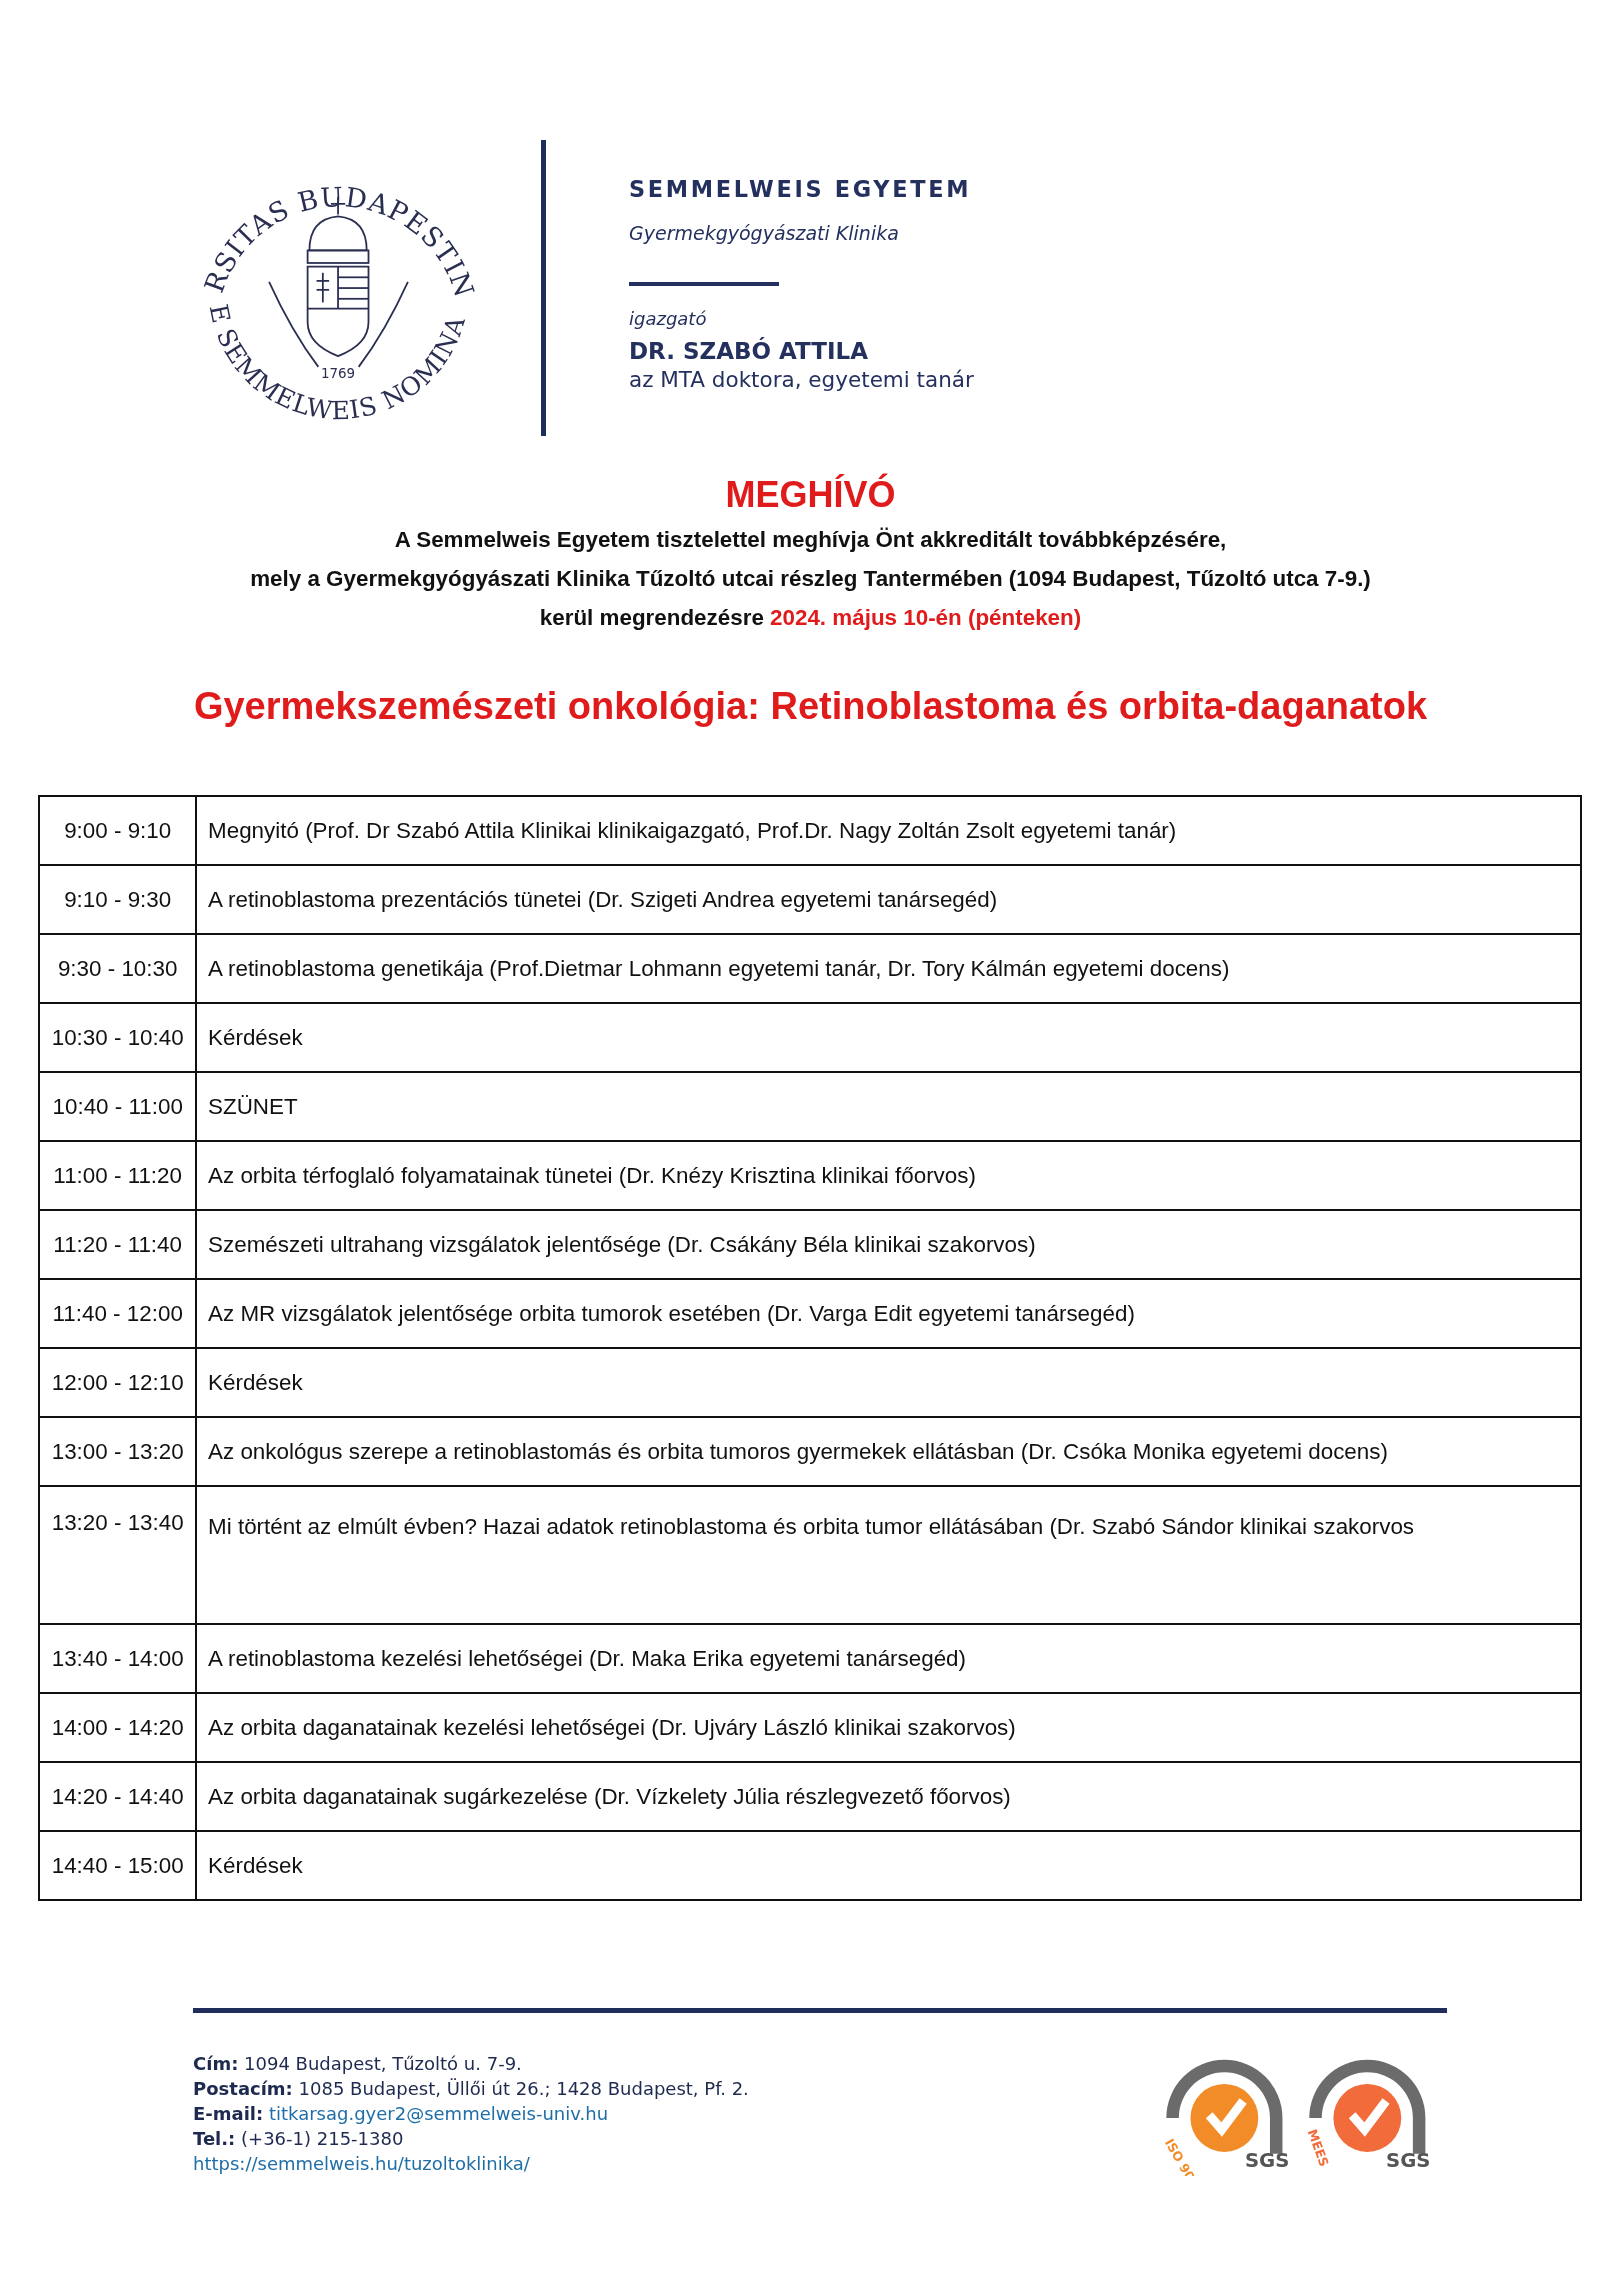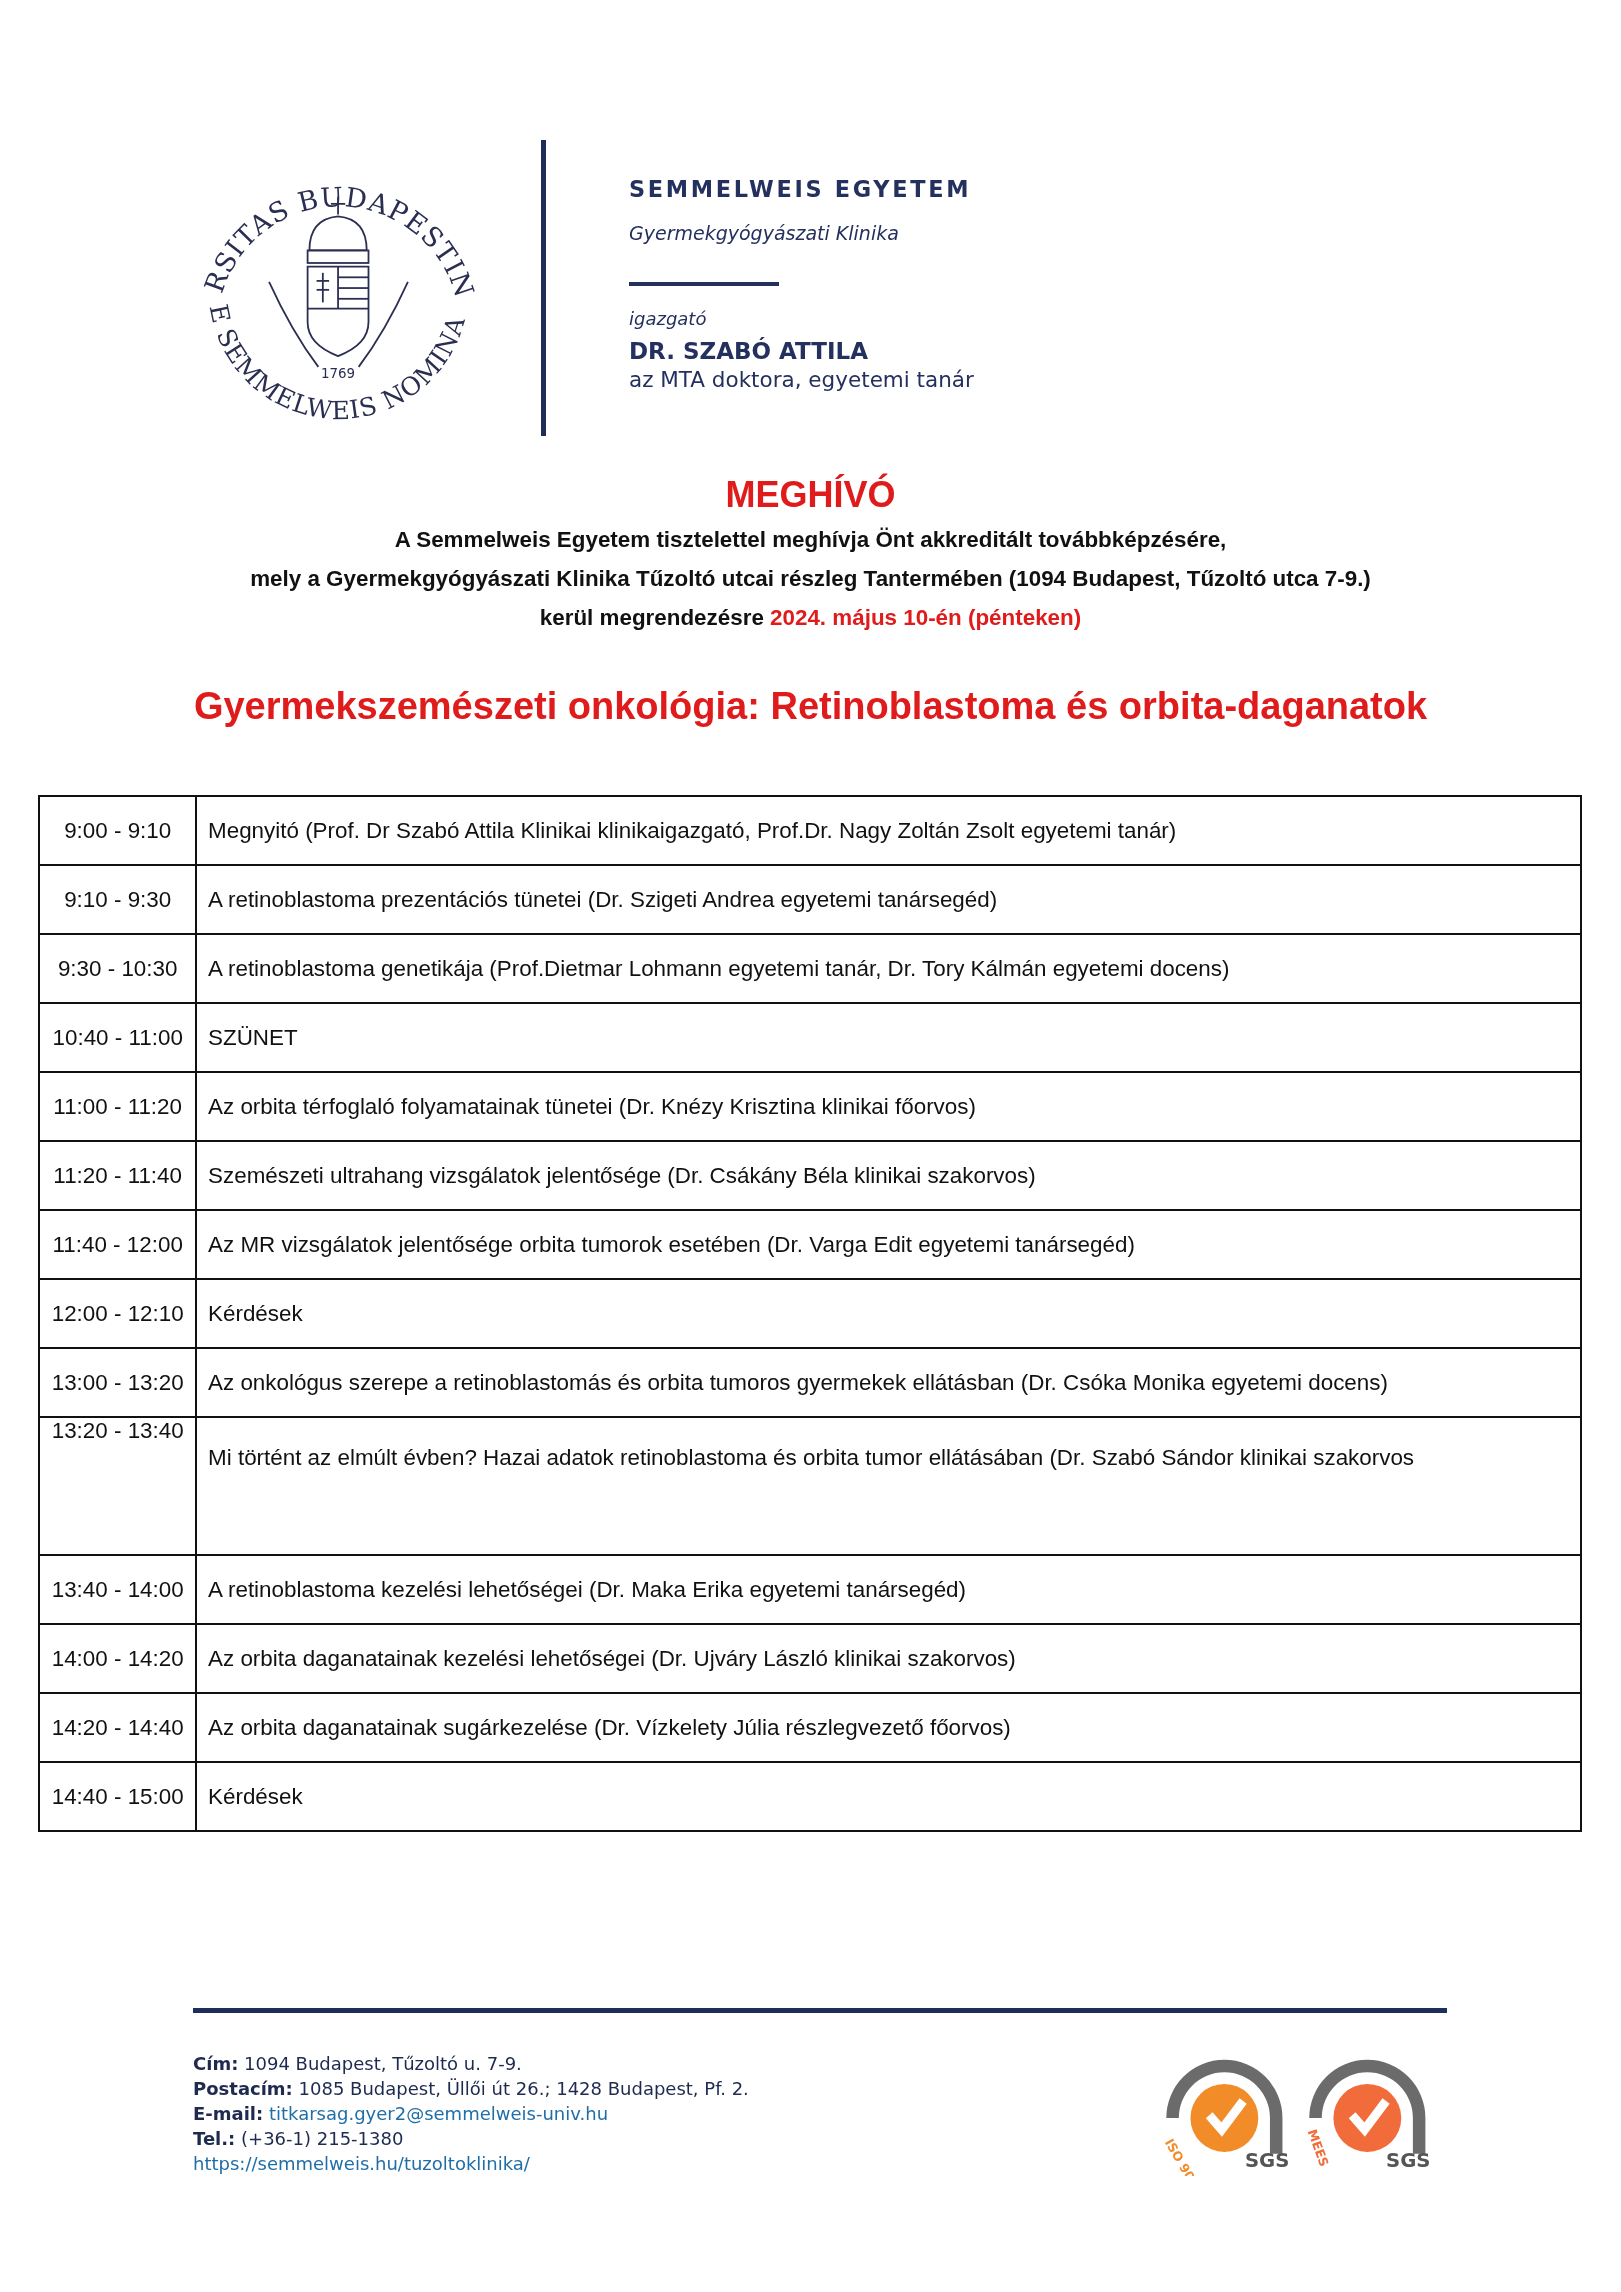--- a/index.html
+++ b/index.html
@@ -23,21 +23,21 @@
     .invite-line { font-weight: bold; font-size: 22.4px; line-height: 39px; color: #111; }
     .red { color: #e01b1b; }
     .subject { position: absolute; left: 0; top: 685px; width: 1621px; text-align: center;
       color: #e01b1b; font-weight: bold; font-size: 38px; }
 
     .agenda { position: absolute; left: 38px; top: 795px; width: 1544px; border-collapse: collapse; }
     .agenda td { border: 2.7px solid #111; font-size: 22.4px; padding: 0 10.7px; vertical-align: middle; }
     .agenda td.time { width: 134px; text-align: center; white-space: nowrap; }
     .agenda tr { height: 69px; }
     .agenda tr.tall { height: 138px; }
-    .agenda tr.tall td.time { vertical-align: top; }
+    .agenda tr.tall td.time { vertical-align: top; padding-top: 23px; }
     .agenda tr.tall td.topic { vertical-align: top; padding-top: 23px; line-height: 34px; border-radius: 10px; }
 
     .footer-rule { position: absolute; left: 193px; top: 2008px; width: 1254px; height: 4.5px; background: #1f2d5a; }
     .contact { position: absolute; left: 193px; top: 2051px; font-family: "DejaVu Sans", sans-serif; font-size: 18px; line-height: 25px; color: #1e2a4f; }
     .contact b { font-weight: bold; }
     .link { color: #1f6ea8; }
     .certs { position: absolute; left: 1155px; top: 2042px; width: 296px; height: 134px; }
   </style>
 </head>
 <body>
@@ -103,20 +103,24 @@
       </tr>
       <tr>
         <td class="time">9:10 - 9:30</td>
         <td class="topic">A retinoblastoma prezentációs tünetei (Dr. Szigeti Andrea egyetemi tanársegéd)</td>
       </tr>
       <tr>
         <td class="time">9:30 - 10:30</td>
         <td class="topic">A retinoblastoma genetikája (Prof.Dietmar Lohmann egyetemi tanár, Dr. Tory Kálmán egyetemi docens)</td>
       </tr>
       <tr>
+        <td class="time">10:30 - 10:40</td>
+        <td class="topic">Kérdések</td>
+      </tr>
+      <tr>
         <td class="time">10:40 - 11:00</td>
         <td class="topic">SZÜNET</td>
       </tr>
       <tr>
         <td class="time">11:00 - 11:20</td>
         <td class="topic">Az orbita térfoglaló folyamatainak tünetei (Dr. Knézy Krisztina klinikai főorvos)</td>
       </tr>
       <tr>
         <td class="time">11:20 - 11:40</td>
         <td class="topic">Szemészeti ultrahang vizsgálatok jelentősége (Dr. Csákány Béla klinikai szakorvos)</td>

